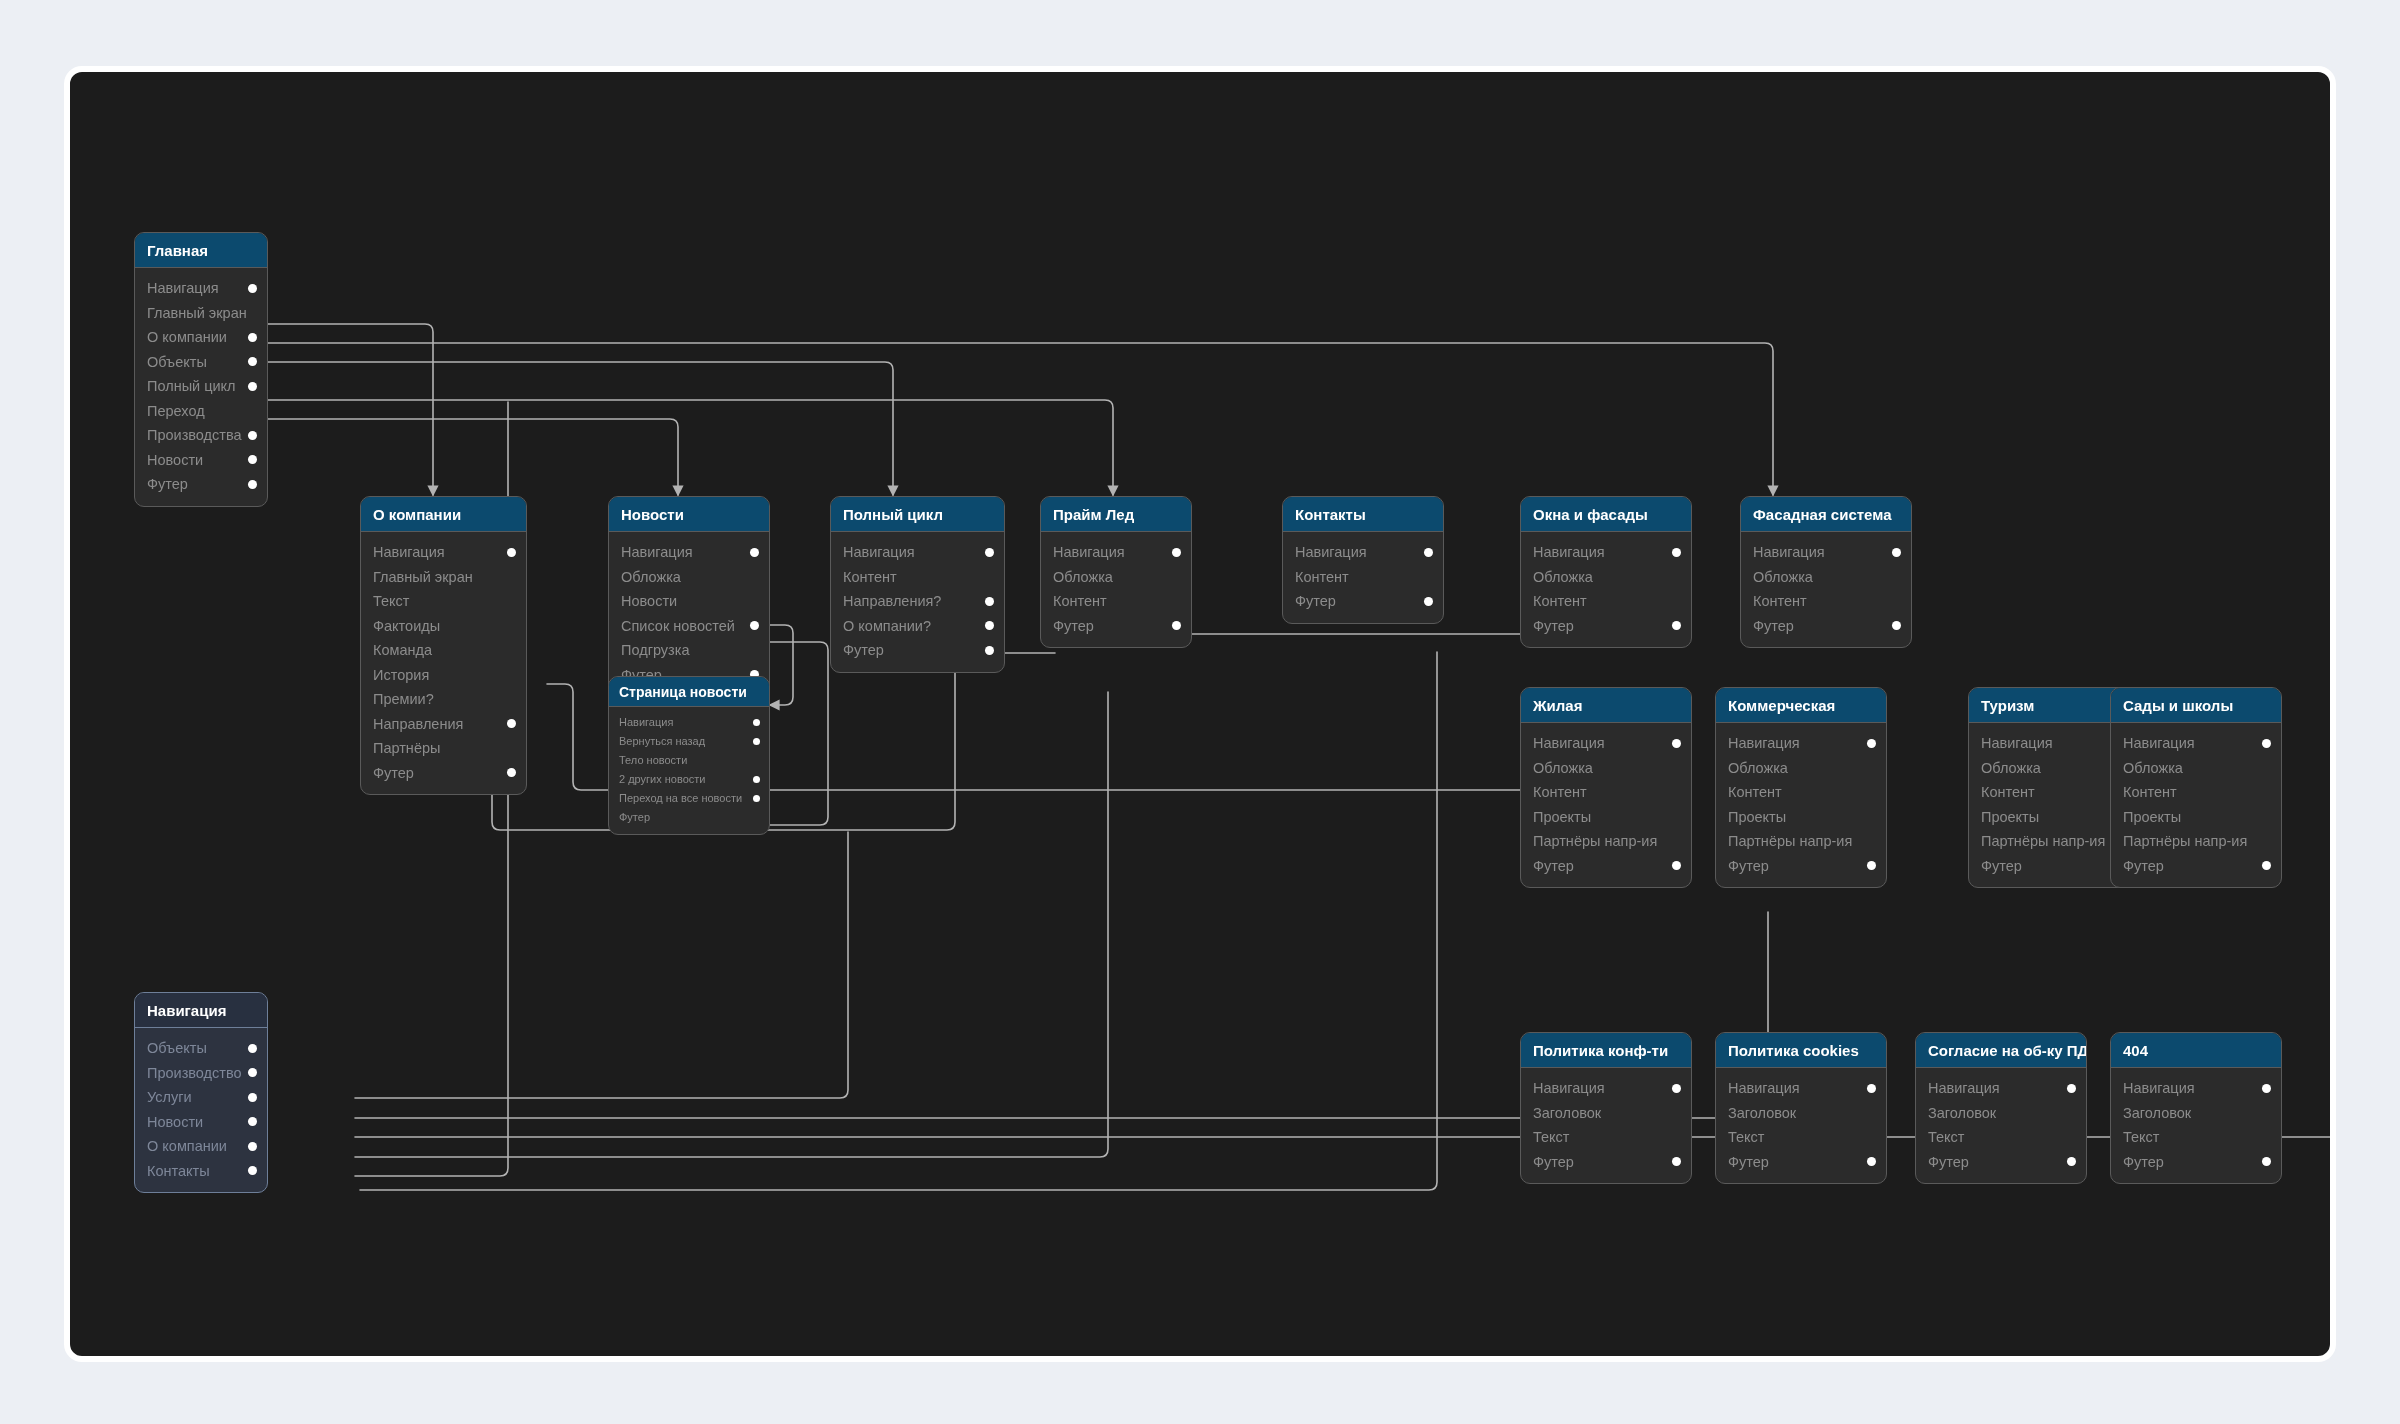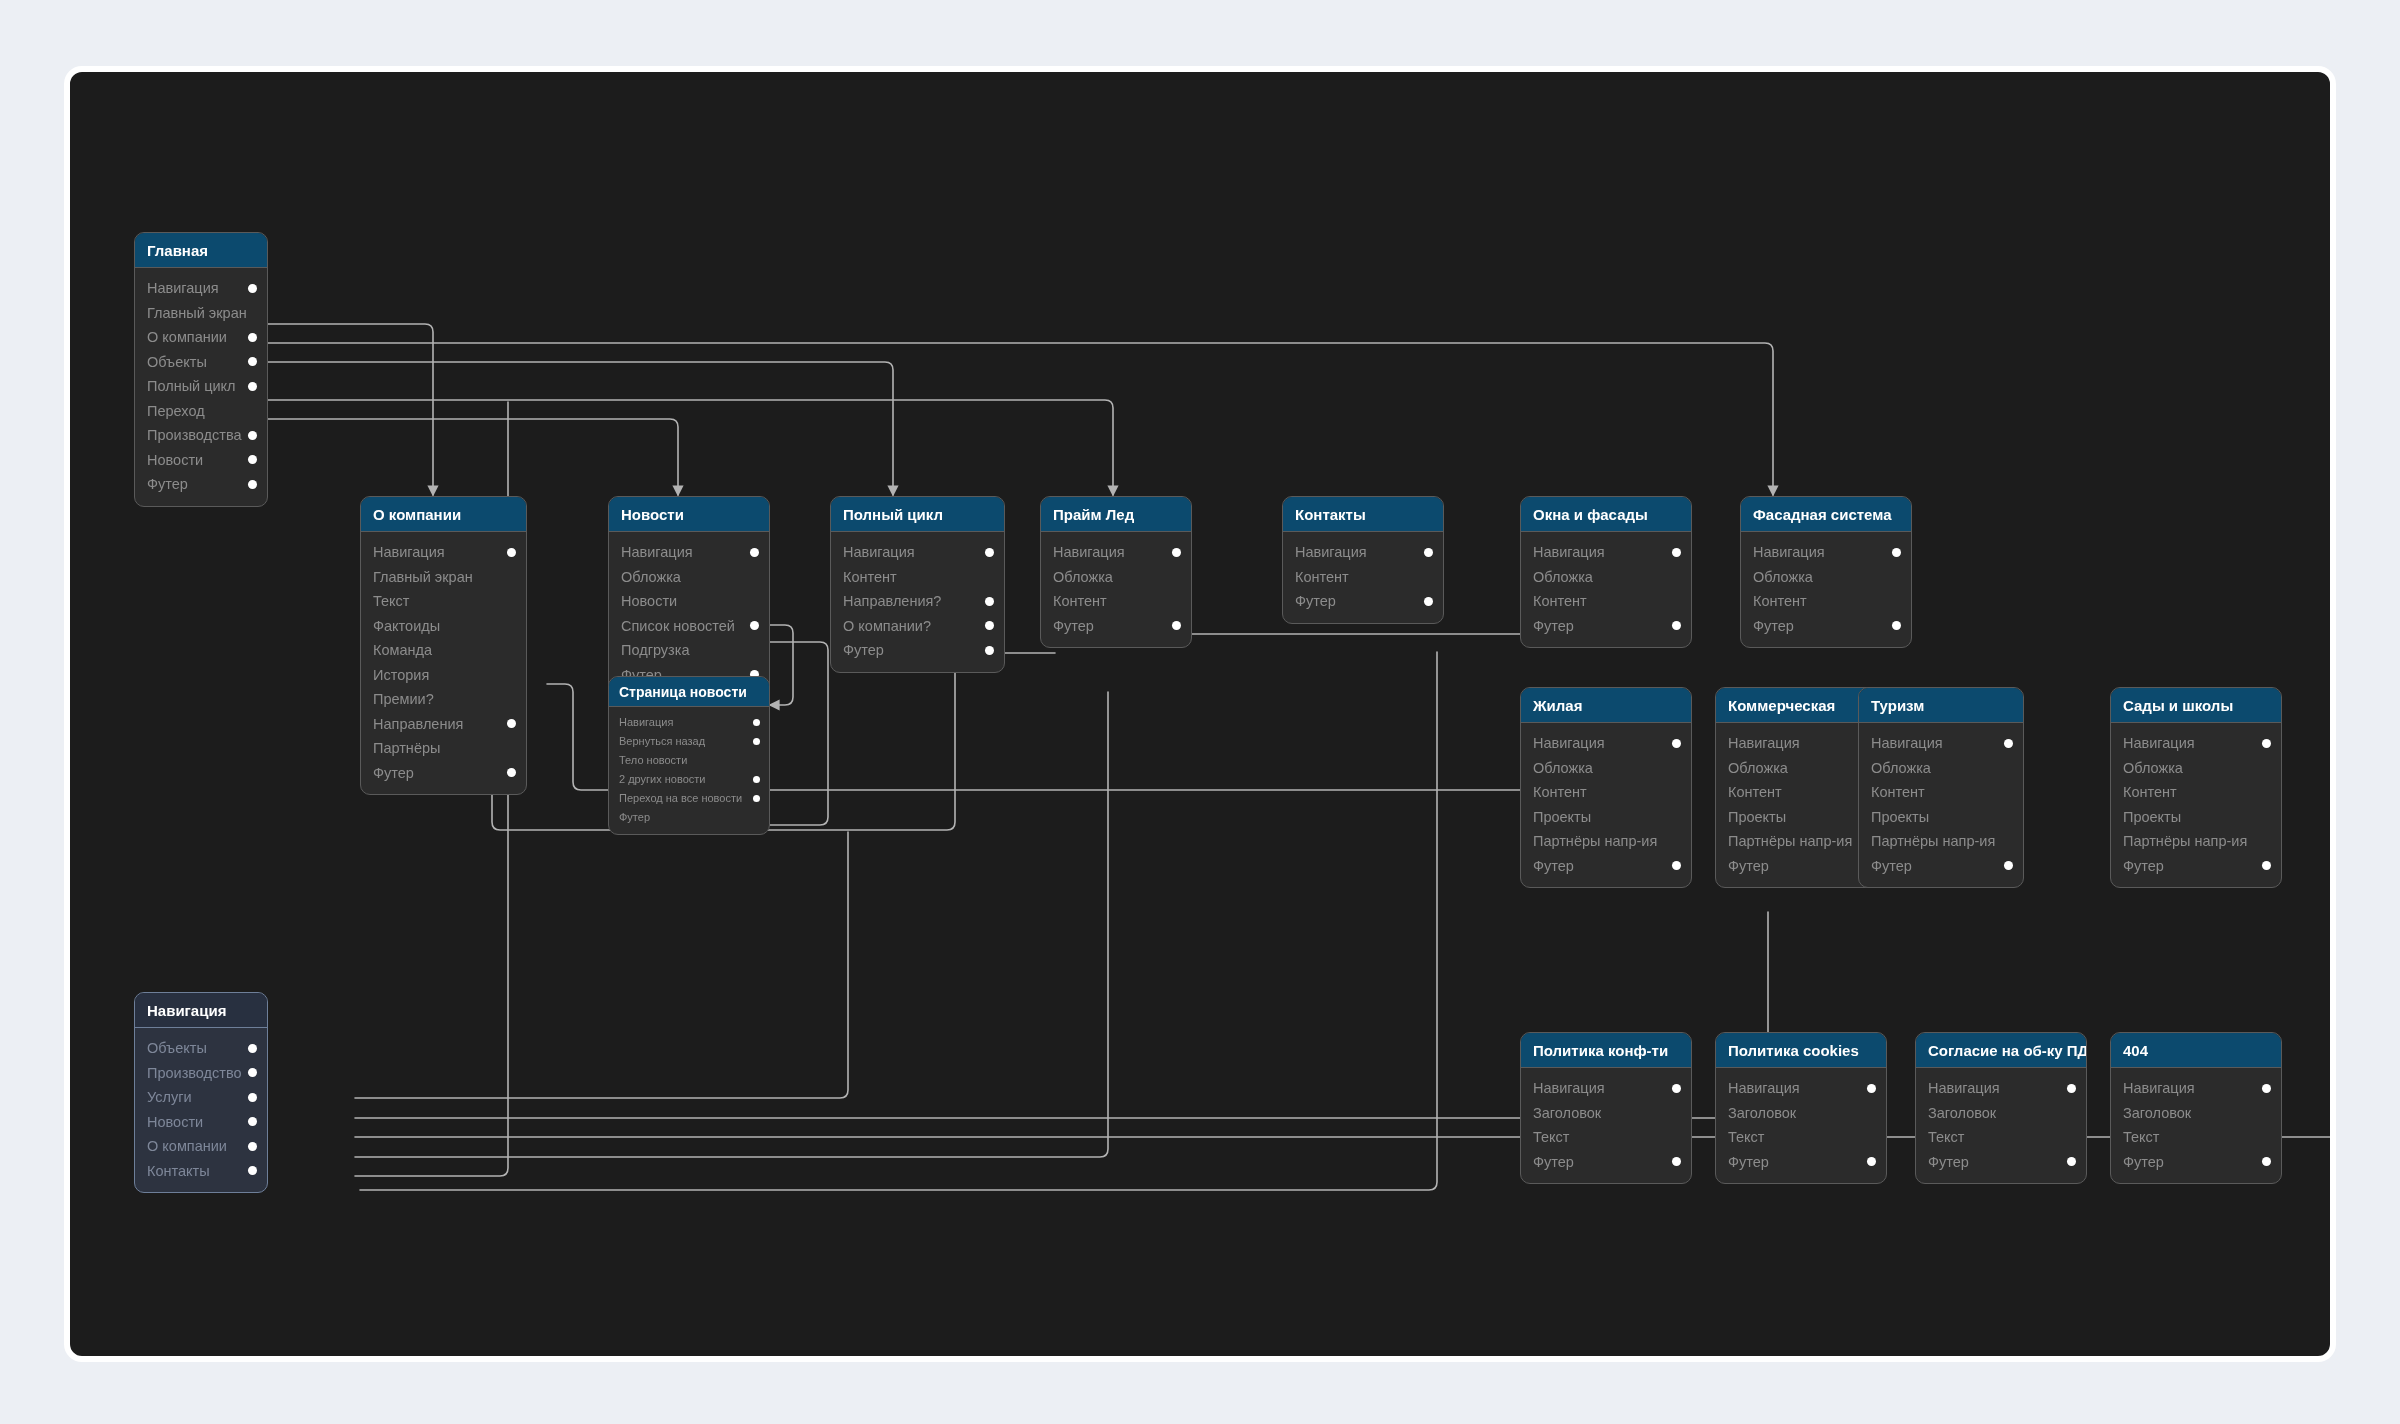--- a/index.html
+++ b/index.html
@@ -231,21 +231,21 @@
     <div class="body">
       <div class="row"><span>Навигация</span><span class="dot"></span></div>
       <div class="row"><span>Обложка</span></div>
       <div class="row"><span>Контент</span></div>
       <div class="row"><span>Проекты</span></div>
       <div class="row"><span>Партнёры напр-ия</span></div>
       <div class="row"><span>Футер</span><span class="dot"></span></div>
     </div>
   </div>
 
-  <div class="node" style="left:1788px; top:615px; width:166px;">
+  <div class="node" style="left:1898px; top:615px; width:166px;">
     <div class="hdr">Туризм</div>
     <div class="body">
       <div class="row"><span>Навигация</span><span class="dot"></span></div>
       <div class="row"><span>Обложка</span></div>
       <div class="row"><span>Контент</span></div>
       <div class="row"><span>Проекты</span></div>
       <div class="row"><span>Партнёры напр-ия</span></div>
       <div class="row"><span>Футер</span><span class="dot"></span></div>
     </div>
   </div>

